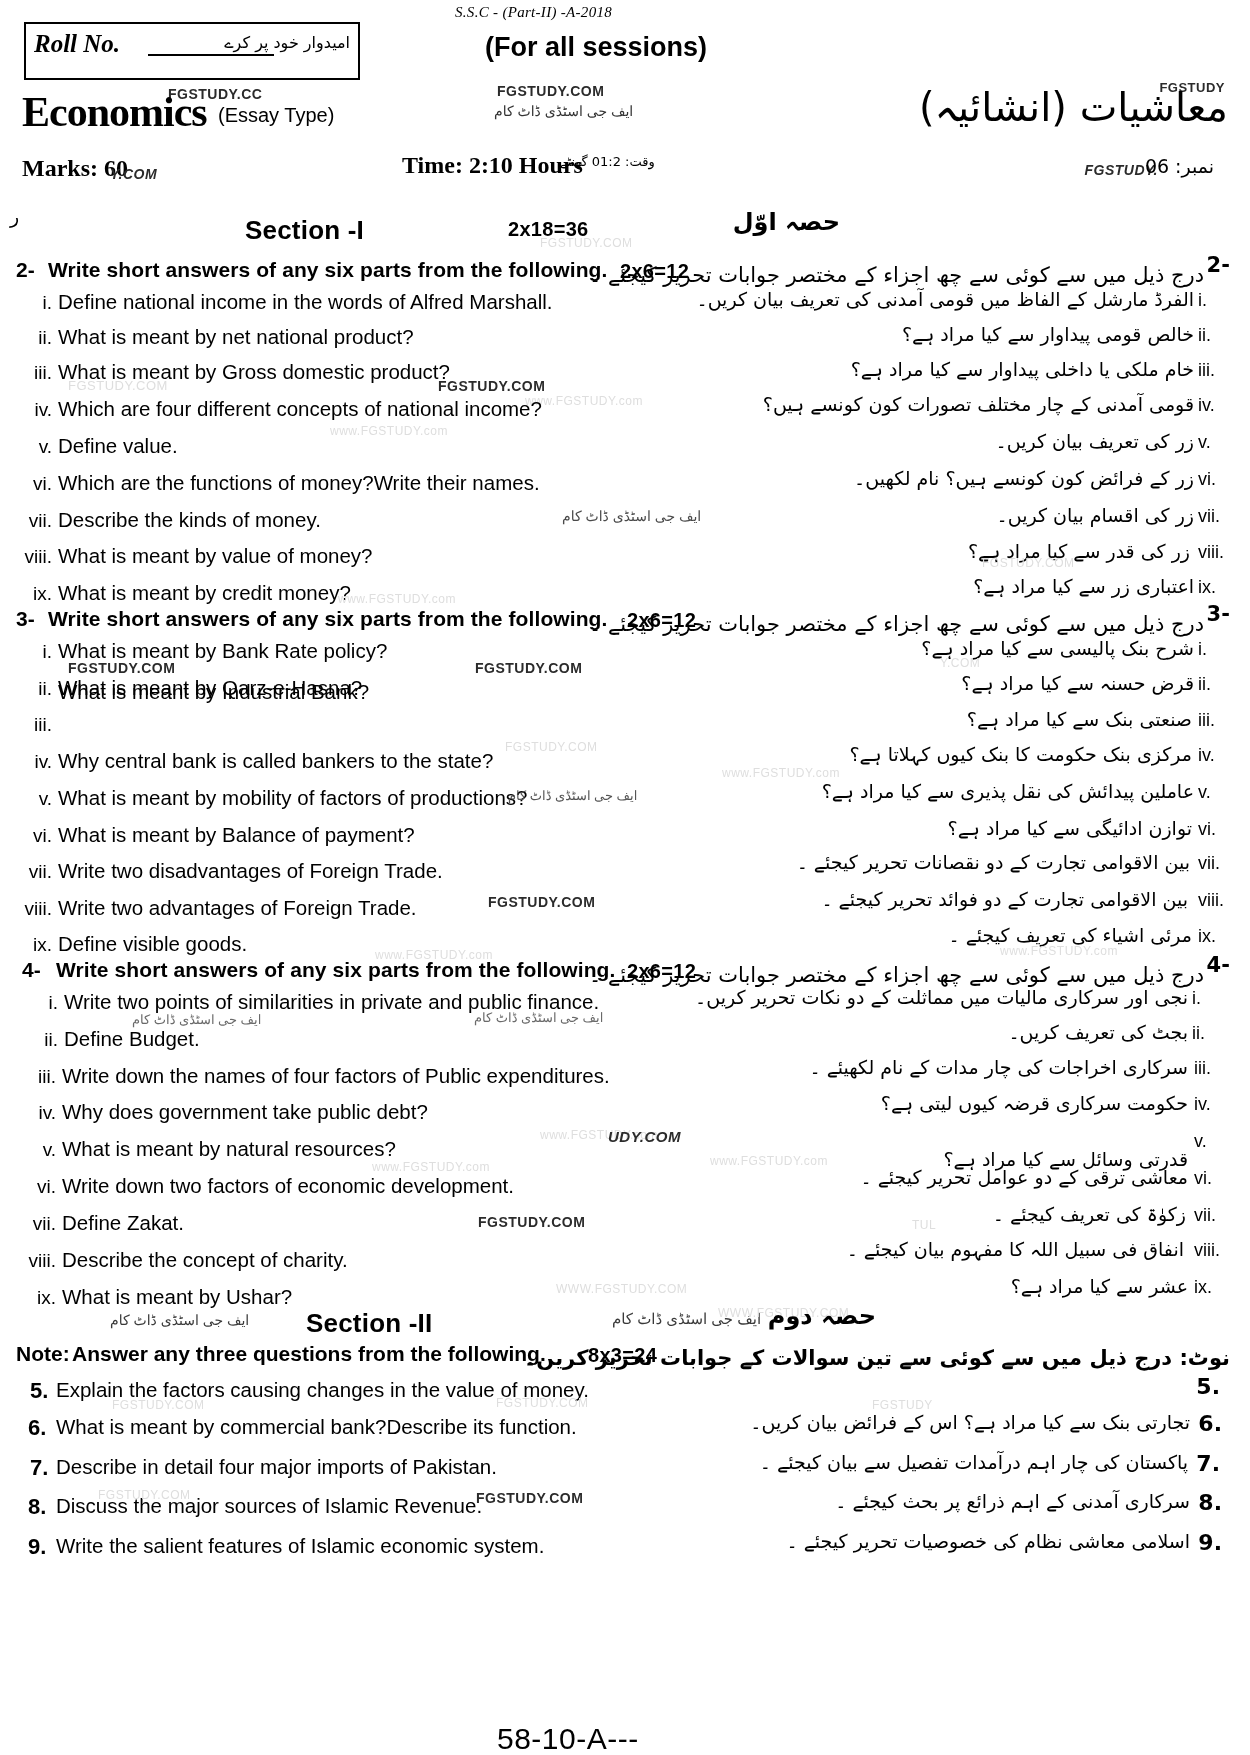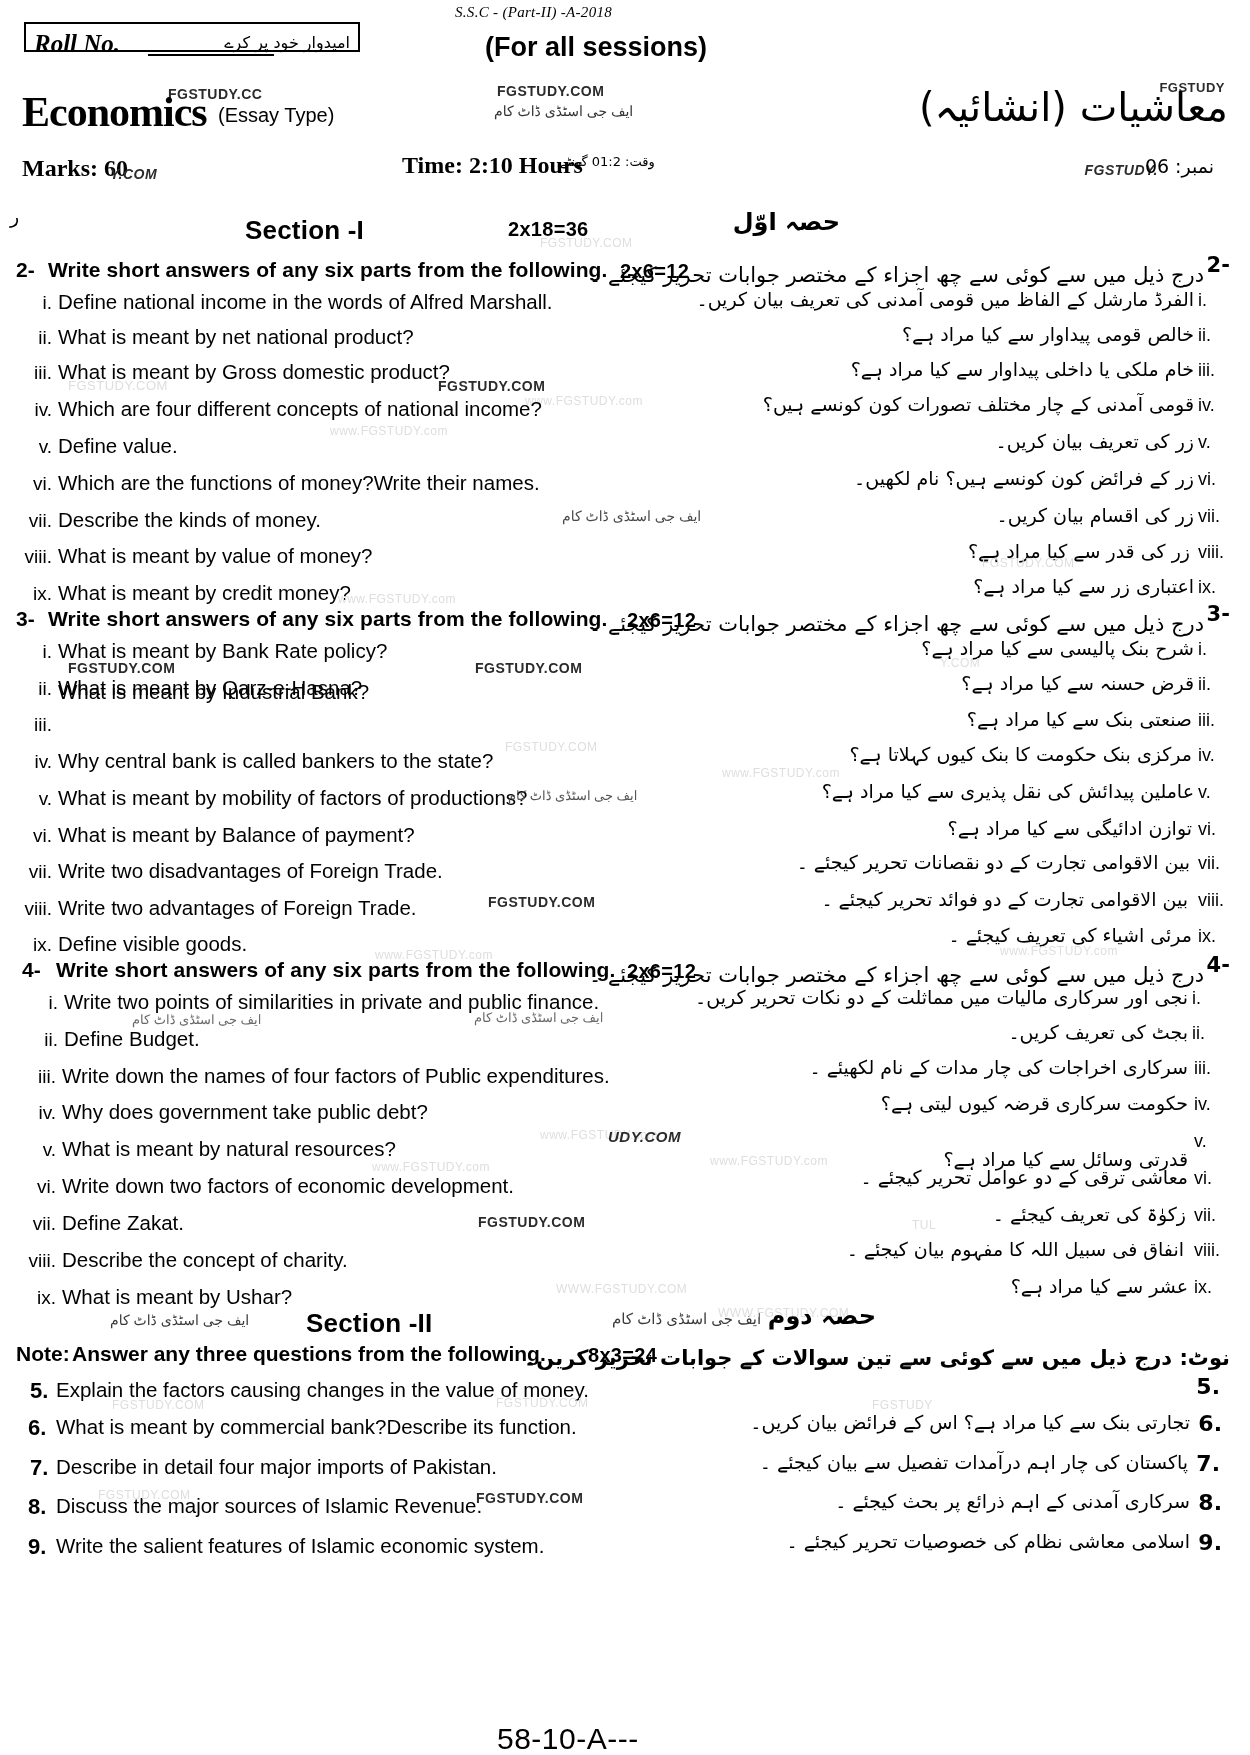--- a/index.html
+++ b/index.html
@@ -41,21 +41,21 @@
 
   .hdr-code {
     left: 455px; top: 4px;
     font-family: "Liberation Serif", serif;
     font-style: italic;
     font-size: 15px;
     letter-spacing: .3px;
   }
   .rollbox {
     left: 24px; top: 22px;
-    width: 336px; height: 30px;
+    width: 336px; height: 58px;
     border: 2px solid #000;
     box-sizing: border-box;
   }
   .roll-label {
     position: absolute; left: 8px; top: 6px;
     font-family: "Liberation Serif", serif;
     font-style: italic;
     font-weight: bold;
     font-size: 25px;
   }

